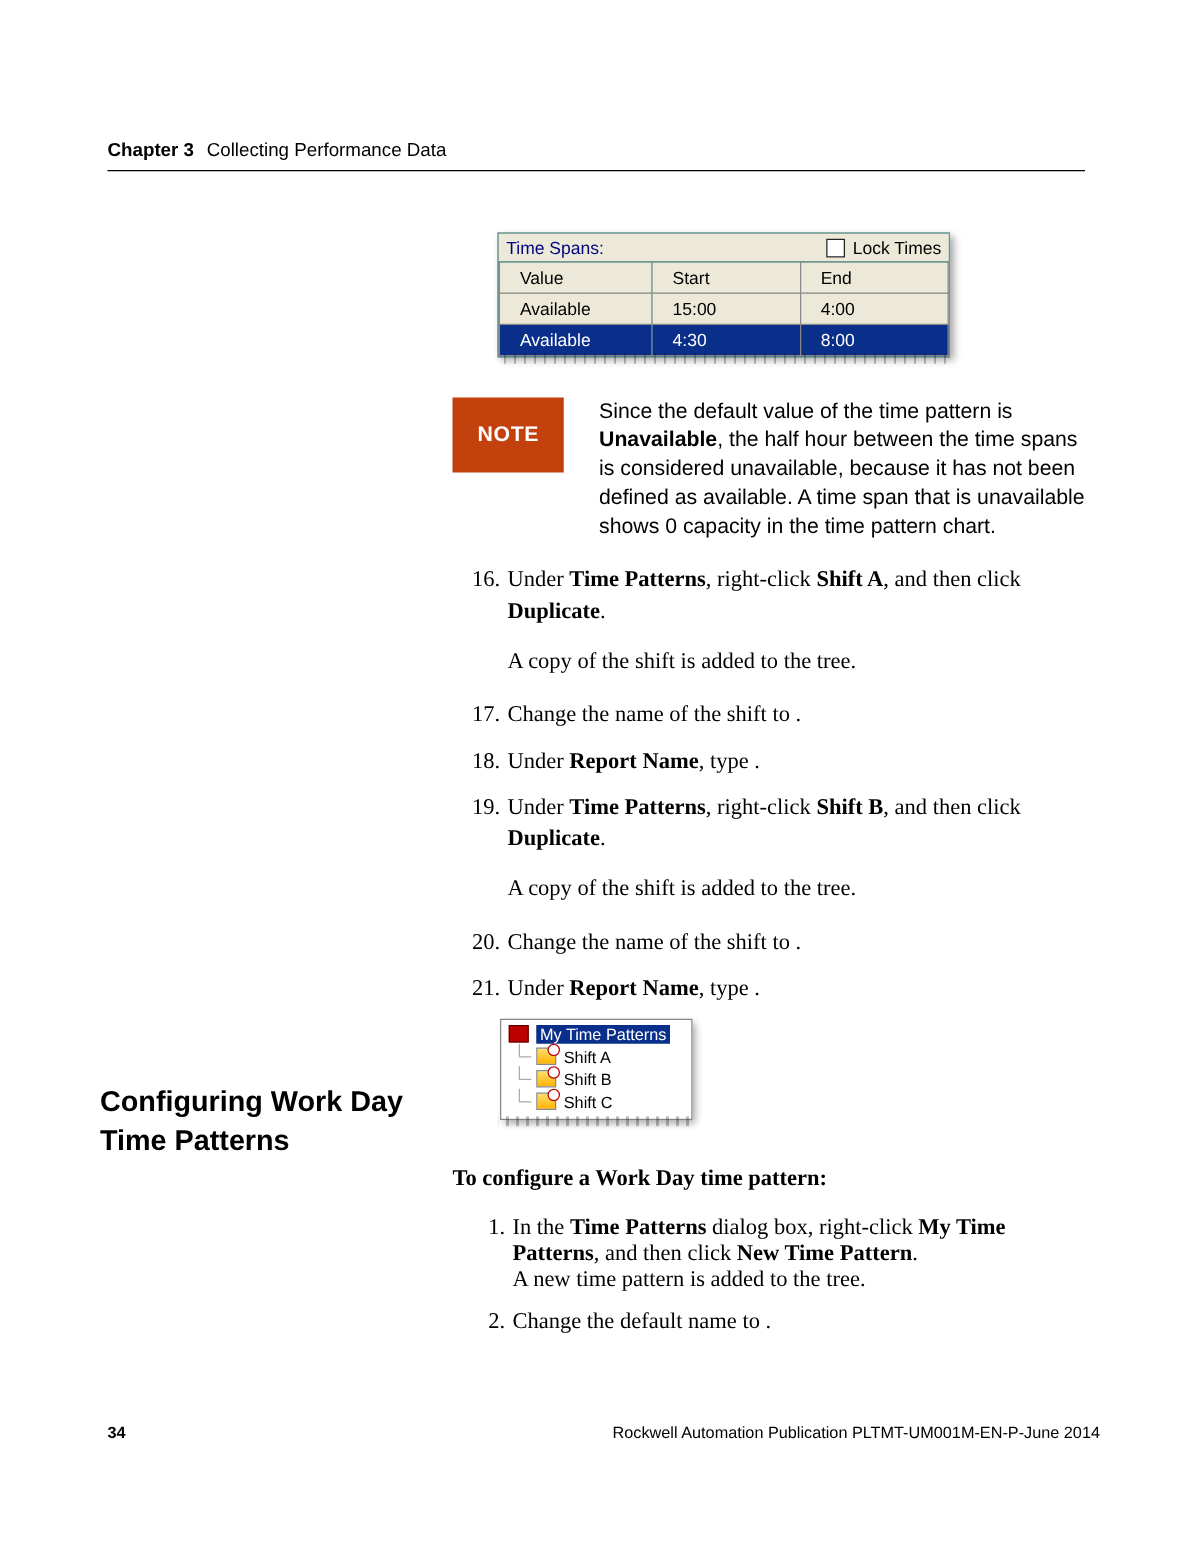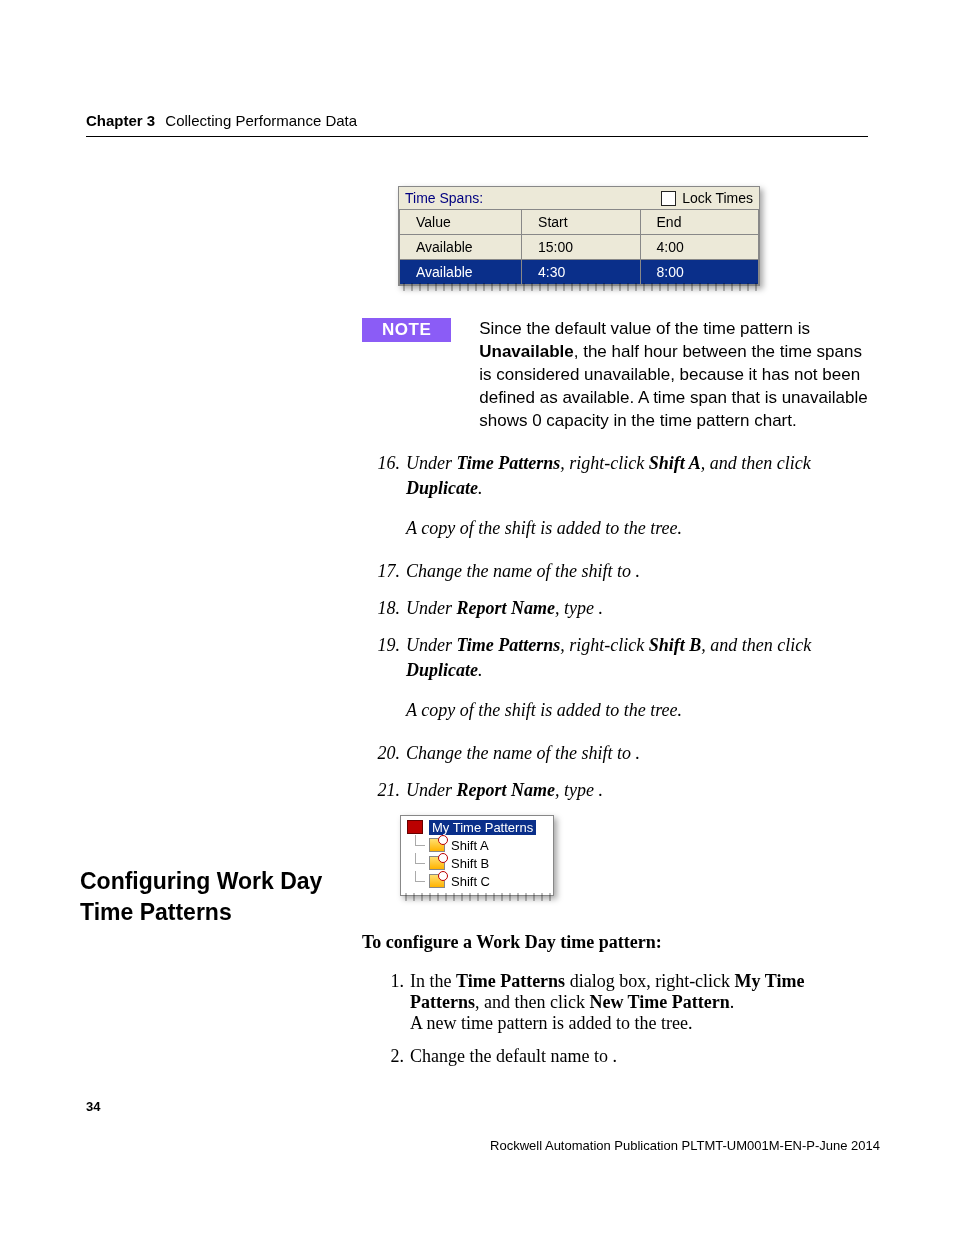--- a/index.html
+++ b/index.html
@@ -59,21 +59,21 @@
   .footer {
     position: absolute;
     bottom: 82px;
     left: 86px;
     right: 74px;
     font-family: "Arial Narrow", Arial, sans-serif;
     font-size: 13px;
     font-stretch: condensed;
   }
   .footer .pageno { font-weight: 700; float: left; }
-  .footer .pub { float: right; margin-top: 39px; }
+  .footer .pub { float: right; }
 
   
   .uibox {
     width: 360px;
     margin-left: 36px;
     margin-bottom: 32px;
     border: 1px solid #888;
     background: #14b8a6;
     font-family: Tahoma, Arial, sans-serif;
     font-size: 14px;
@@ -90,42 +90,42 @@
   .uibox .toprow .lock { display: flex; align-items: center; gap: 6px; color: #000; padding-left: 40px; }
   .uibox .chk { width: 13px; height: 13px; border: 1px solid #222; background: #fff; display: inline-block; }
   .uibox table { width: 100%; border-collapse: collapse; }
   .uibox th, .uibox td { border: 1px solid #888; padding: 2px 16px; text-align: left; font-weight: 400; background: #ece9d8; height: 20px; }
   .uibox tr.sel td { background: #0a2f8a; color: #fff; }
   .uibox th.h { color: #000; }
 
   
   .note-row { display: flex; gap: 28px; margin-bottom: 18px; }
   .note-badge {
-    background: #8b5cf6;
+    background: #c2410c;
     color: #fff;
     font-family: "Arial Narrow", Arial, sans-serif;
     font-weight: 700;
     font-size: 17px;
-    padding: 2px 20px;
+    padding: 20px 20px;
     letter-spacing: .5px;
     align-self: flex-start;
     font-stretch: condensed;
   }
   .note-text {
     flex: 1;
     font-family: "Arial Narrow", Arial, sans-serif;
     font-size: 17px;
     line-height: 1.35;
     font-stretch: condensed;
   }
   .note-text b { font-weight: 700; }
 
   
   ol.steps { list-style: none; margin: 0; padding: 0; font-size: 18px; line-height: 1.38; }
-  ol.steps > li { display: flex; margin-bottom: 12px; font-style: italic; }
+  ol.steps > li { display: flex; margin-bottom: 12px; }
   ol.steps .num { width: 38px; flex: 0 0 38px; text-align: right; padding-right: 6px; font-weight: 400; }
   ol.steps .body { flex: 1; }
   ol.steps .sub { margin-top: 16px; margin-bottom: 6px; }
   .lead { font-weight: 700; font-size: 18px; margin-bottom: 18px; }
   ol.inner { list-style: none; margin: 0; padding: 0; font-size: 18px; }
   ol.inner > li { display: flex; margin-bottom: 12px; }
   ol.inner .num { width: 32px; flex: 0 0 32px; text-align: right; padding-right: 6px; }
   ol.inner .body { flex: 1; }
 
   

